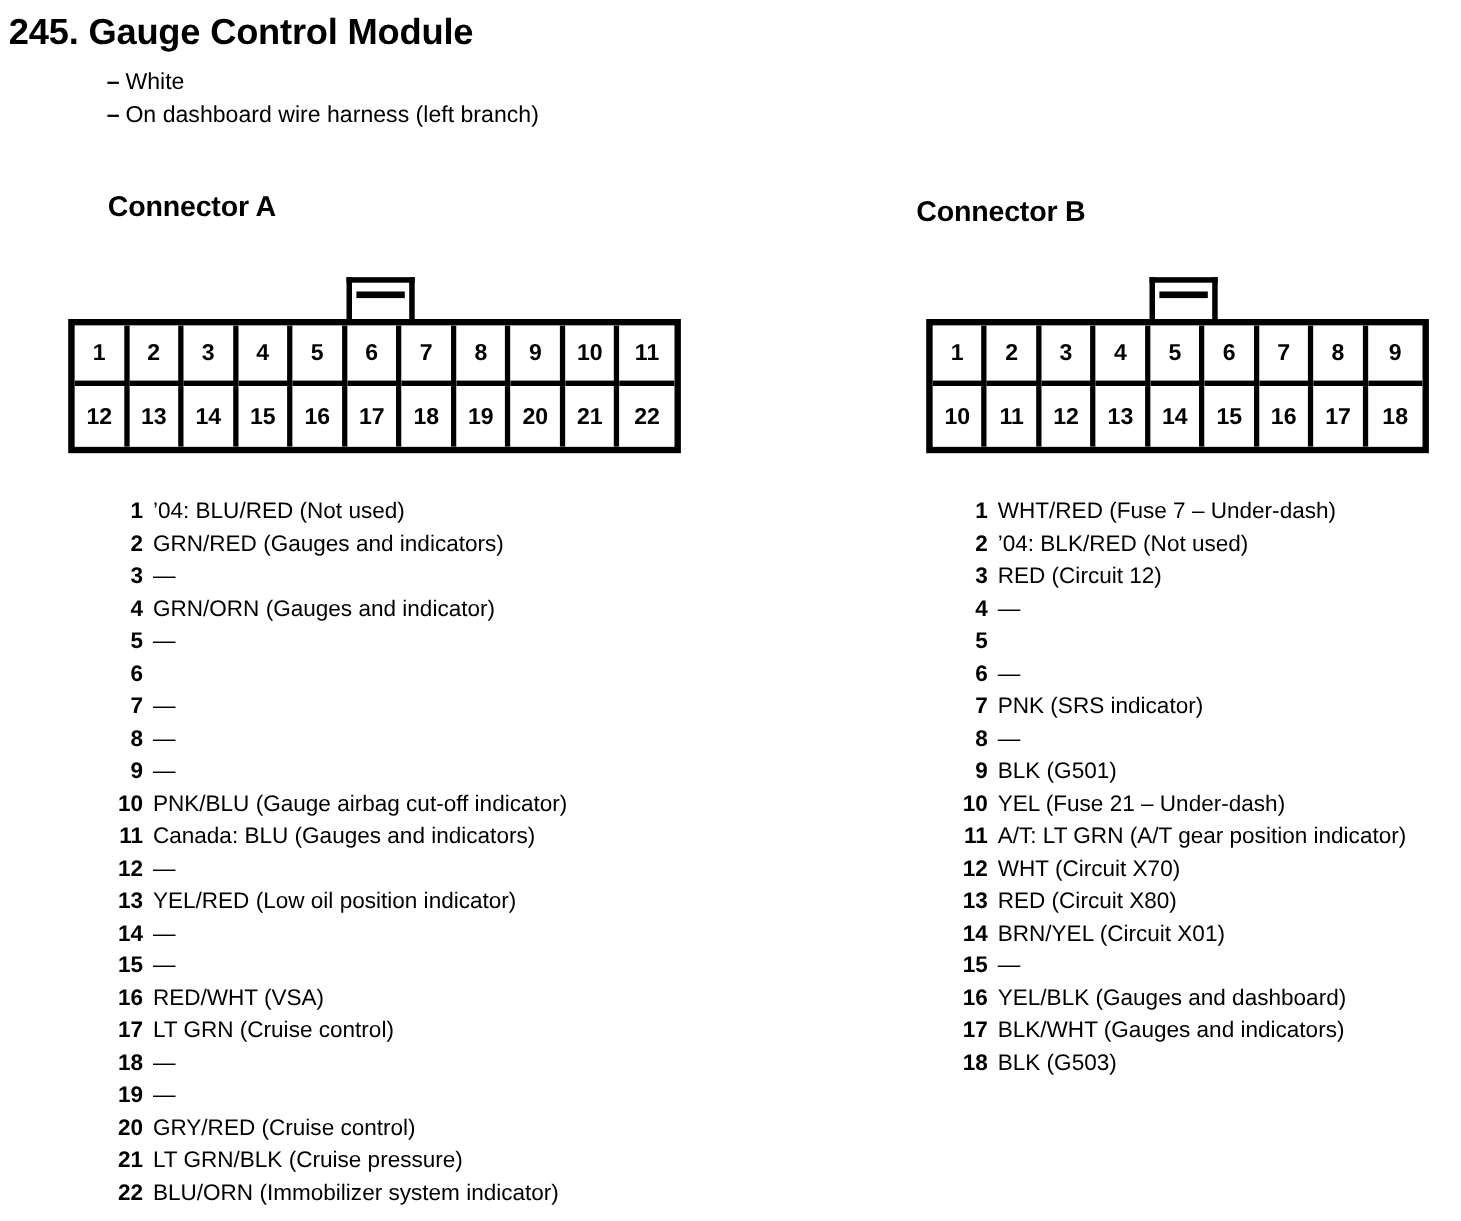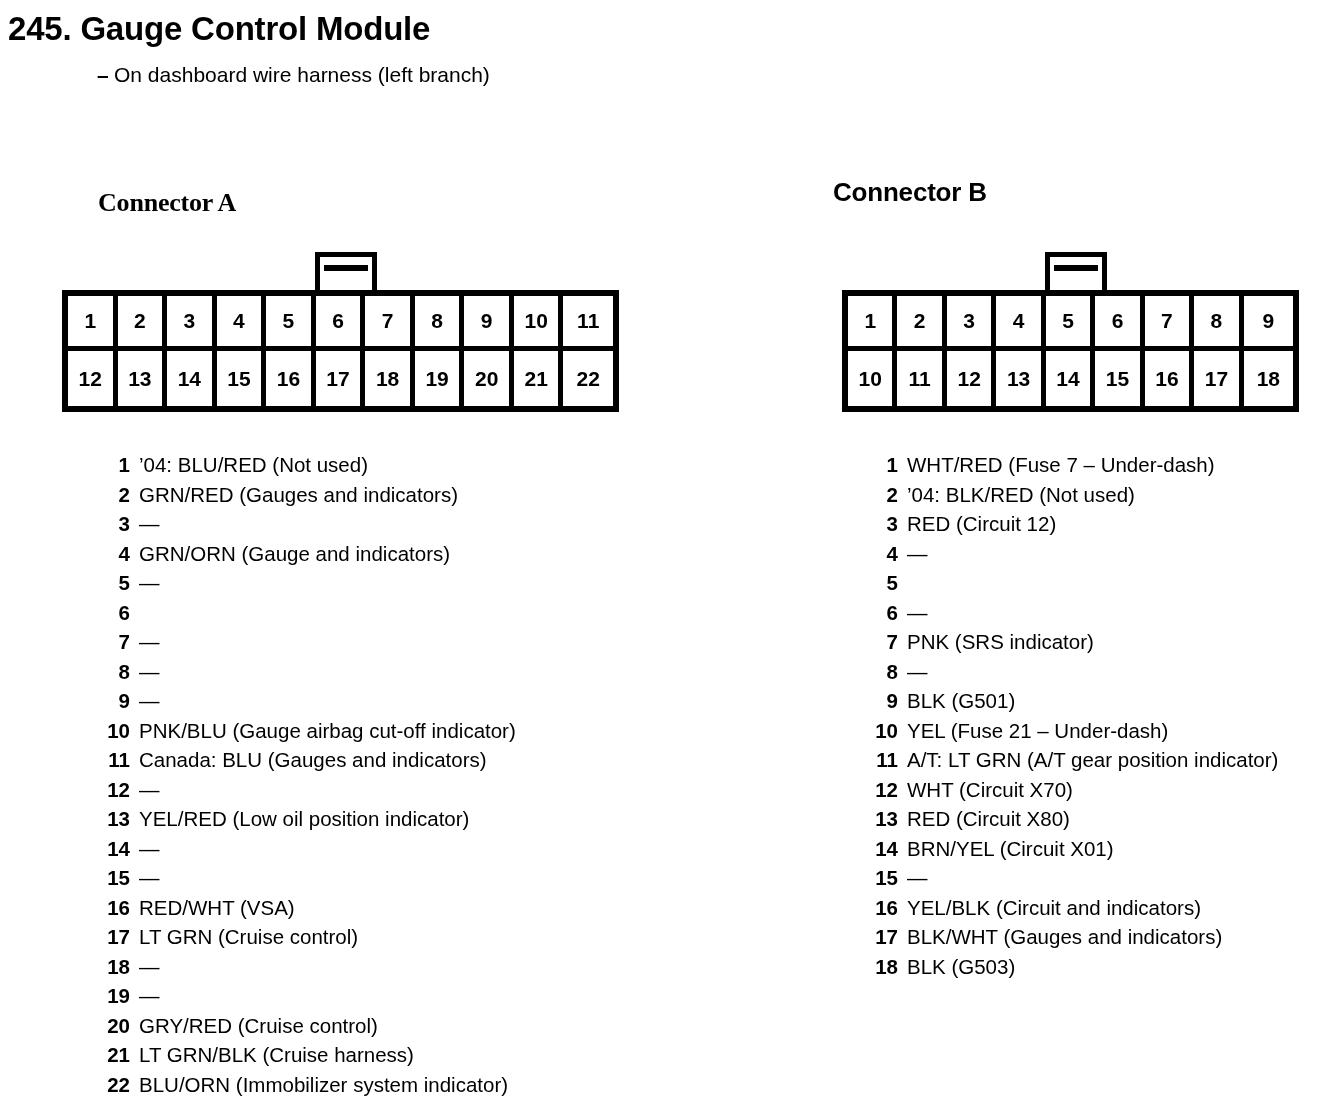--- a/index.html
+++ b/index.html
@@ -44,21 +44,21 @@
   }
 
   
   .connector-heading {
     position: absolute;
     font-size: 26px;
     font-weight: bold;
     white-space: nowrap;
     letter-spacing: -0.2px;
   }
-  #heading-a { left: 98px; top: 188px; font-family: Liberation Serif, serif; }
+  #heading-a { left: 98px; top: 172px; }
   #heading-b { left: 833px; top: 177px; }
 
   
   .connector-graphic {
     position: absolute;
   }
   #graphic-a { left: 62px; top: 252px; }
   #graphic-b { left: 842px; top: 252px; }
 
   .conn-tab {
@@ -134,20 +134,21 @@
   .pin-desc {
     margin-left: 9px;
   }
 </style>
 </head>
 <body>
 
 <div id="page-title">245. Gauge Control Module</div>
 
 <div id="subtitle-list">
+    <div class="subtitle-row"><span class="subtitle-dash">–</span><span>White</span></div>
     <div class="subtitle-row"><span class="subtitle-dash">–</span><span>On dashboard wire harness (left branch)</span></div>
   </div>
 
 <div class="connector-heading" id="heading-a">Connector A</div>
 <div class="connector-graphic" id="graphic-a">
     <div class="conn-tab" style="left: 253px;">
       <div class="conn-tab-bar"></div>
     </div>
     <div class="conn-body" style="width: 557px;">
       <div class="conn-row row-top">
@@ -186,21 +187,21 @@
     <div class="pin-row">
       <span class="pin-num">2</span>
       <span class="pin-desc">GRN/RED (Gauges and indicators)</span>
     </div>
     <div class="pin-row">
       <span class="pin-num">3</span>
       <span class="pin-desc">—</span>
     </div>
     <div class="pin-row">
       <span class="pin-num">4</span>
-      <span class="pin-desc">GRN/ORN (Gauge and indicators)</span>
+      <span class="pin-desc">GRN/ORN (Gauges and indicator)</span>
     </div>
     <div class="pin-row">
       <span class="pin-num">5</span>
       <span class="pin-desc">—</span>
     </div>
     <div class="pin-row">
       <span class="pin-num">6</span>
     </div>
     <div class="pin-row">
       <span class="pin-num">7</span>
@@ -253,21 +254,21 @@
     <div class="pin-row">
       <span class="pin-num">19</span>
       <span class="pin-desc">—</span>
     </div>
     <div class="pin-row">
       <span class="pin-num">20</span>
       <span class="pin-desc">GRY/RED (Cruise control)</span>
     </div>
     <div class="pin-row">
       <span class="pin-num">21</span>
-      <span class="pin-desc">LT GRN/BLK (Cruise harness)</span>
+      <span class="pin-desc">LT GRN/BLK (Cruise pressure)</span>
     </div>
     <div class="pin-row">
       <span class="pin-num">22</span>
       <span class="pin-desc">BLU/ORN (Immobilizer system indicator)</span>
     </div>
   </div>
 
 <div class="connector-heading" id="heading-b">Connector B</div>
 <div class="connector-graphic" id="graphic-b">
     <div class="conn-tab" style="left: 203px;">
@@ -353,21 +354,21 @@
     <div class="pin-row">
       <span class="pin-num">14</span>
       <span class="pin-desc">BRN/YEL (Circuit X01)</span>
     </div>
     <div class="pin-row">
       <span class="pin-num">15</span>
       <span class="pin-desc">—</span>
     </div>
     <div class="pin-row">
       <span class="pin-num">16</span>
-      <span class="pin-desc">YEL/BLK (Circuit and indicators)</span>
+      <span class="pin-desc">YEL/BLK (Gauges and dashboard)</span>
     </div>
     <div class="pin-row">
       <span class="pin-num">17</span>
       <span class="pin-desc">BLK/WHT (Gauges and indicators)</span>
     </div>
     <div class="pin-row">
       <span class="pin-num">18</span>
       <span class="pin-desc">BLK (G503)</span>
     </div>
   </div>

